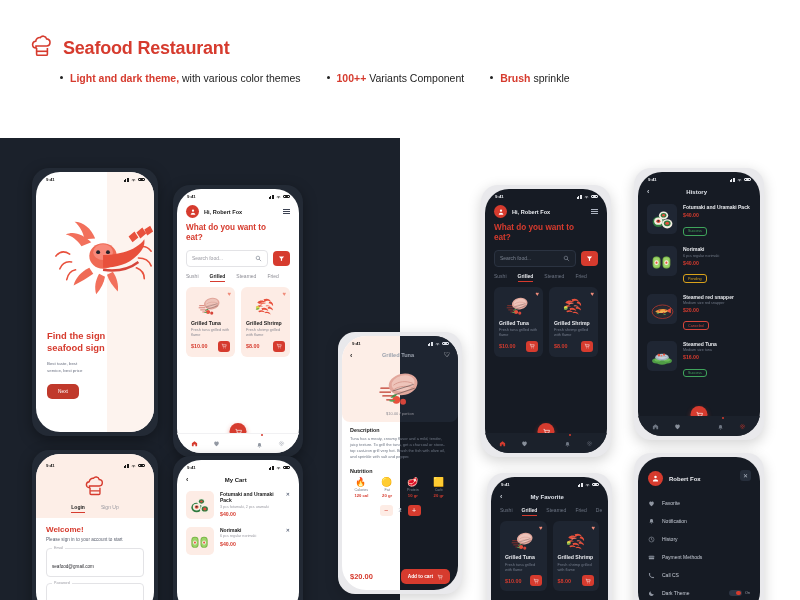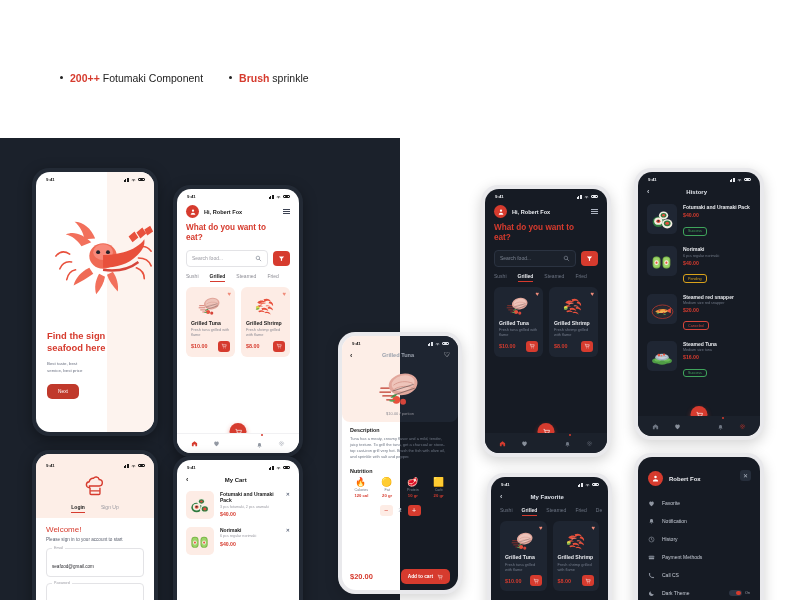--- a/index.html
+++ b/index.html
@@ -19,21 +19,21 @@
   .bt { font-size: 10.5px; }
   
   .canvas { position: absolute; left: 0; top: 138px; width: 800px; height: 462px; }
   .bg-dark { position: absolute; left: 0; top: 0; width: 400px; height: 462px; background: #1b212b; }
   .bg-light { position: absolute; left: 400px; top: 0; width: 400px; height: 462px; background: #ffffff; }
 
   
   .phone { position: absolute; border-radius: 17px; overflow: hidden; }
   .phone.dkframe { background: #232a35; padding: 4px; box-shadow: 0 4px 14px rgba(0,0,0,.35); }
   .phone.ltframe { background: #e9e9ec; padding: 4px; box-shadow: 0 4px 14px rgba(0,0,0,.18); }
-  .screen { width: 100%; height: 100%; border-radius: 14px; overflow: hidden; position: relative; }
+  .screen { width: 100%; height: 100%; border-radius: 24px; overflow: hidden; position: relative; }
   .sc-light { background: #ffffff; }
   .sc-dark  { background: #161b24; }
 
   
   .statusbar { display: flex; justify-content: space-between; align-items: center; padding: 5px 9px 2px 10px; font-size: 4.4px; font-weight: bold; }
   .sb-light { color: #1a1a1a; }
   .sb-dark { color: #e8eaee; }
   .sbicons { display: flex; align-items: center; gap: 2px; }
   .bars { display: flex; align-items: flex-end; gap: .6px; height: 4px; }
   .bars i { width: .9px; background: currentColor; display: block; }
@@ -114,21 +114,21 @@
   .cprice { font-size: 5.2px; font-weight: bold; color: #d63b2e; margin-top: 2px; }
   .cx { font-size: 5px; color: #34405a; }
 
   
   .login-top { background: #fdeee7; padding: 9px 0 0; text-align: center; }
   .login-hat { display: flex; justify-content: center; margin: 5px 0 7px; }
   .login-hat svg { width: 22px; height: 22px; }
   .ltabs { display: flex; justify-content: center; gap: 16px; font-size: 5px; padding-bottom: 5px; }
   .ltab { color: #9a9aa2; padding-bottom: 2px; }
   .ltab.active { color: #1a1a1a; font-weight: bold; border-bottom: 1.2px solid #d63b2e; }
-  .welcome { font-size: 8px; font-weight: normal; color: #d63b2e; padding: 7px 10px 0; }
+  .welcome { font-size: 8px; font-weight: bold; color: #d63b2e; padding: 7px 10px 0; }
   .subwel { font-size: 4.6px; color: #5c6270; padding: 3px 10px 0; }
   .field { margin: 6px 10px 0; border: .6px solid #e3e3e6; border-radius: 4px; padding: 5px 5px 4px; position: relative; }
   .flabel { position: absolute; top: -3px; left: 5px; background: #fff; padding: 0 2px; font-size: 3.6px; color: #9a9aa2; }
   .fval { font-size: 4.6px; color: #2a2a2f; }
 
   
   .dr-head { display: flex; align-items: center; gap: 6px; padding: 14px 10px 0; }
   .dr-avatar { width: 15px; height: 15px; border-radius: 50%; background: #d63b2e; display:flex;align-items:center;justify-content:center; }
   .dr-avatar svg { width: 9px; height: 9px; }
   .dr-name { font-size: 6px; font-weight: bold; color: #e8eaee; }
@@ -170,24 +170,38 @@
   .addcart { background: #d63b2e; color:#fff; border-radius: 5px; padding: 4.5px 7px; font-size: 4.8px; font-weight: bold; display:flex; align-items:center; gap: 4px; }
   .addcart svg { width: 6px; height: 6px; }
 
   .px-9 { padding-left: 9px; padding-right: 9px; }
   .mt3 { margin-top: 3px; } .mt4 { margin-top: 4px; } .mt5 { margin-top: 5px; } .mt6 { margin-top: 6px; }
 </style>
 </head>
 <body>
 
 <div class="header">
+  <div class="brand">
+    <span>
+      <svg width="24" height="24" viewBox="0 0 24 24" fill="none" stroke="#d63b2e" stroke-width="1.6">
+        <path d="M6 14c-2 0-3.4-1.6-3.4-3.4C2.6 8.8 4 7.4 5.7 7.3 6 5 8 3.3 10.3 3.6c.8-1 2-1.6 3.3-1.4 1.5.2 2.7 1.3 3 2.7 2 .2 3.5 1.9 3.4 3.9-.1 1.8-1.5 3.2-3.3 3.2H6z"></path>
+        <path d="M6.6 14v6.2c0 .6.5 1.1 1.1 1.1h8.6c.6 0 1.1-.5 1.1-1.1V14"></path>
+        <path d="M6.8 17.3h10.4"></path>
+      </svg>
+    </span>
+    <span class="brand-title">Seafood Restaurant</span>
+  </div>
   <div class="bullets">
     <div class="bullet">
       <span class="dot"></span>
-      <span class="bt"><b class="hl">200++</b><span> Fotumaki Component</span></span>
+      <span class="bt"><b class="hl">Light and dark theme,</b><span> with various color themes</span></span>
+    </div>
+    <div class="bullet">
+      <span class="dot"></span>
+      <span class="bt"><b class="hl">100++</b><span> Variants Component</span></span>
     </div>
     <div class="bullet">
       <span class="dot"></span>
       <span class="bt"><b class="hl">Brush</b><span> sprinkle</span></span>
     </div>
   </div>
 </div>
 
 <div class="canvas">
   <div class="bg-dark"></div>
@@ -381,21 +395,21 @@
         </span>
       </div>
       <div style="position:absolute; right:-6px; top:40px;">
         <svg width="108" height="95" viewBox="0 0 110 95">
             <use href="#img-lobster"></use>
           </svg>
       </div>
       <div style="position:absolute; left:11px; top:158px;">
         <div style="font-size:9.4px; font-weight:bold; color:#d63b2e; line-height:1.3;">
           <div>Find the sign</div>
-          <div>seafood here</div>
+          <div>seafood sign</div>
         </div>
         <div style="font-size:4.4px; color:#6a7080; line-height:1.6; margin-top:6px;">
           <div>Best taste, best</div>
           <div>service, best price</div>
         </div>
         <div style="margin-top:9px; display:inline-block; background:#c0392b; color:#fff; font-size:4.8px; padding:5px 11px; border-radius:5px;">Next</div>
       </div>
     </div>
   </div>
 

